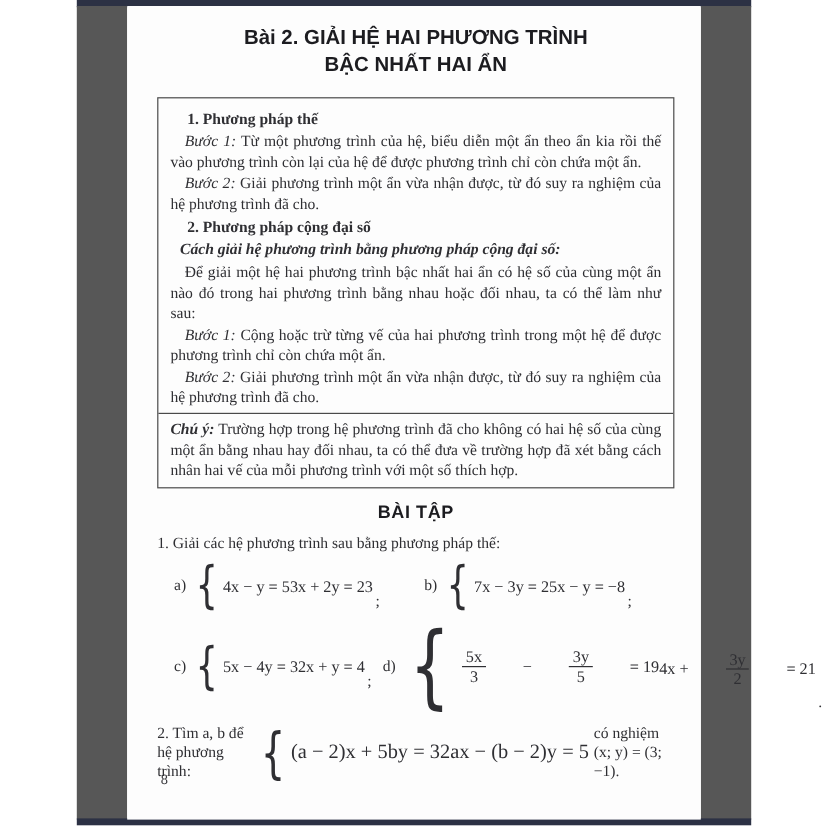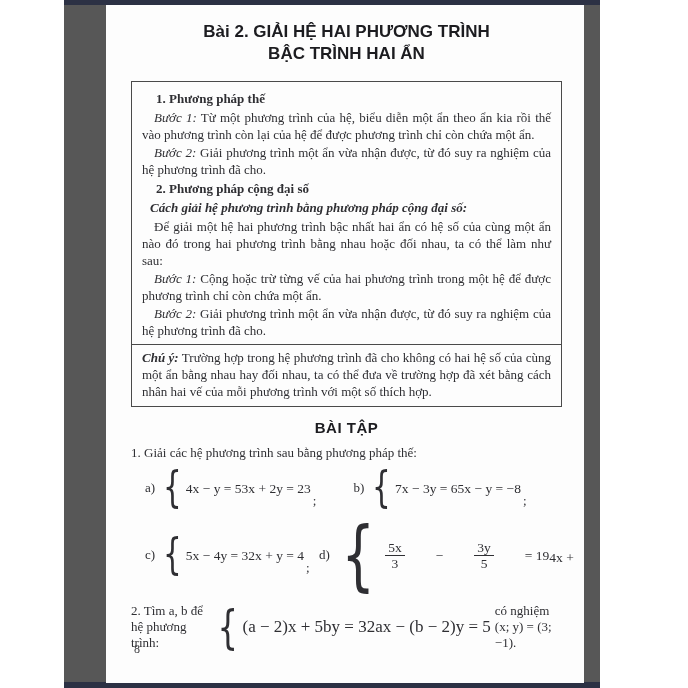--- a/index.html
+++ b/index.html
@@ -1,17 +1,17 @@
 <!DOCTYPE html>
 <html><head>
 <meta charset="utf-8">
 <style>
   * { margin:0; padding:0; box-sizing:border-box; }
   body { font-family:"Liberation Serif", serif; background:#ffffff; }
-  #screen { position:relative; width:600px; height:688px; background:#ffffff; overflow:hidden;text-decoration:underline; }
+  #screen { position:relative; width:688px; height:688px; background:#ffffff; overflow:hidden;text-decoration:underline; }
 
   
   .bar { position:absolute; left:64px; width:562px; height:6px; background:#2c3144; }
   .bar.top { top:0; }
   .bar.bottom { bottom:0; }
   .strip { position:absolute; top:5px; bottom:5px; width:42px; background:#575757; }
   .strip.left { left:64px; }
   .strip.right { left:584px; }
 
   .page { position:absolute; left:106px; top:5px; width:478px; height:678px;
@@ -62,21 +62,21 @@
 <div id="screen">
   <div class="bar top"></div>
   <div class="strip left"></div>
   <div class="strip right"></div>
   <div class="bar bottom"></div>
 
   <div class="page">
 
     <div class="title">
       <span>Bài 2. GIẢI HỆ HAI PHƯƠNG TRÌNH</span><br>
-      <span>BẬC TRÌNH HAI ẨN</span>
+      <span>BẬC NHẤT HAI ẨN</span>
     </div>
 
     <div class="theory-box">
       <p class="sec-head">1. Phương pháp thế</p>
       <p class="para"><span class="step-label">Bước 1:</span> <span>Từ một phương trình của hệ, biểu diễn một ẩn theo ẩn kia rồi thế vào phương trình còn lại của hệ để được phương trình chỉ còn chứa một ẩn.</span></p>
       <p class="para"><span class="step-label">Bước 2:</span> <span>Giải phương trình một ẩn vừa nhận được, từ đó suy ra nghiệm của hệ phương trình đã cho.</span></p>
 
       <p class="sec-head">2. Phương pháp cộng đại số</p>
       <p class="sub-head">Cách giải hệ phương trình bằng phương pháp cộng đại số:</p>
       <p class="para">Để giải một hệ hai phương trình bậc nhất hai ẩn có hệ số của cùng một ẩn nào đó trong hai phương trình bằng nhau hoặc đối nhau, ta có thể làm như sau:</p>
@@ -102,21 +102,21 @@
             <span class="eqline">3x + 2y = 23</span>
           </span>
           <span class="suffix">;</span>
         </span>
       </div>
       <div class="sys-cell">
         <span class="sys-label">b)</span>
         <span class="sys">
           <span class="brace b2">{</span>
           <span class="sys-eqs">
-            <span class="eqline">7x − 3y = 6</span>
+            <span class="eqline">7x − 3y = 2</span>
             <span class="eqline">5x − y = −8</span>
           </span>
           <span class="suffix">;</span>
         </span>
       </div>
     </div>
 
     <div class="sys-row" style="align-items:center;">
       <div class="sys-cell">
         <span class="sys-label">c)</span>

